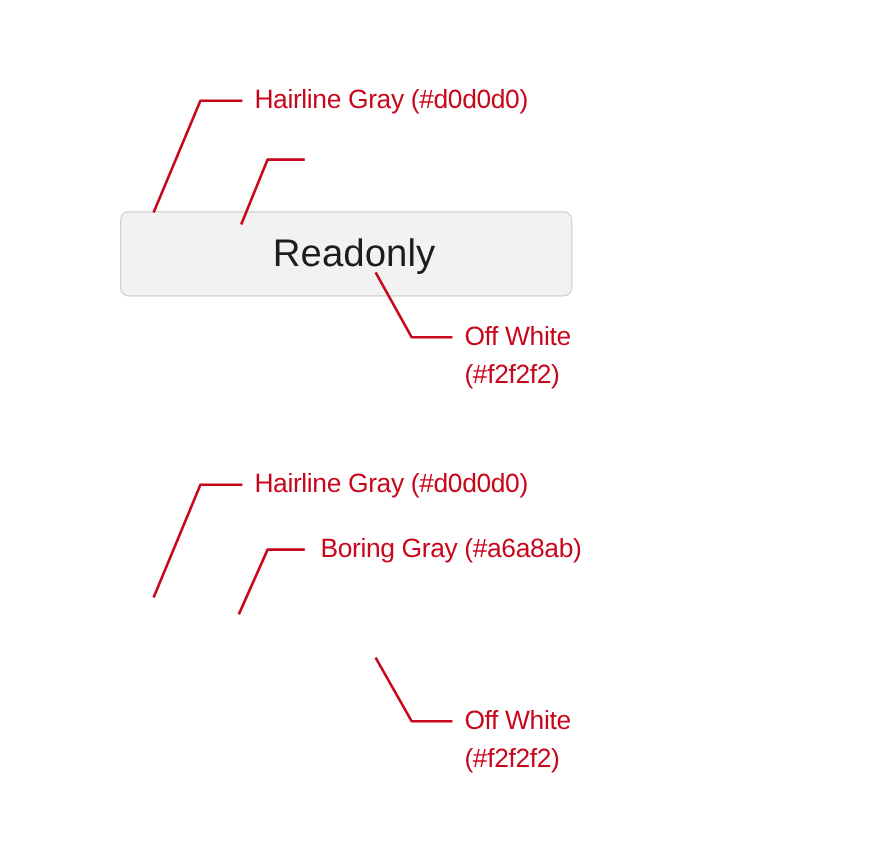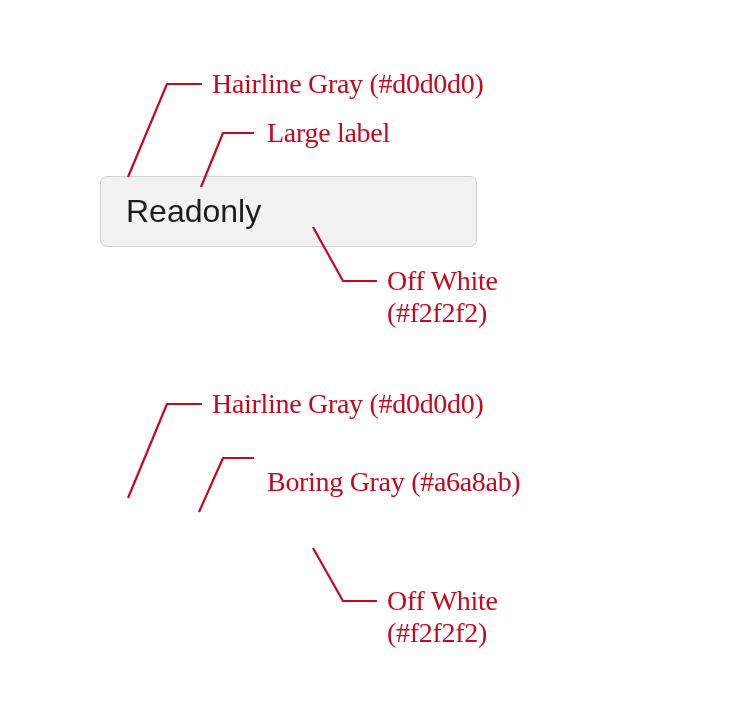--- a/index.html
+++ b/index.html
@@ -26,33 +26,34 @@
     border-radius: 7px;
     padding: 0 12px 0 25px;
     margin: 0;
     font-family: "Liberation Sans", sans-serif;
     font-size: 32px;
     outline: none;
   }
   #input-readonly {
     top: 176px;
     color: var(--label-dark, #1d1d1f);
+    text-align: center;
     -webkit-text-fill-color: var(--label-dark, #1d1d1f);
   }
   #input-disabled {
     top: 497px;
     color: var(--boring-gray, #a6a8ab);
     -webkit-text-fill-color: var(--boring-gray, #a6a8ab);
     opacity: 1;
   }
   .ann {
     position: absolute;
     transform: translateY(-52%);
-    font-family: Liberation Serif, serif;
-    font-size: 28px;
+    font-family: Liberation Sans, sans-serif;
+    font-size: 22px;
     letter-spacing: -0.3px;
     color: var(--annotation-red, #c9071c);
     white-space: nowrap;
     line-height: 1.2;
   }
   .leaders {
     position: absolute;
     left: 0;
     top: 0;
     width: 740px;
@@ -78,22 +79,21 @@
   <svg class="leaders" viewBox="0 0 740 718" aria-hidden="true">
     <polyline points="202,84 167,84 128,177"></polyline>
     <polyline points="254,133 223,133 201,187"></polyline>
     <polyline points="313,227 343,281 377,281"></polyline>
     <polyline points="202,404 167,404 128,498"></polyline>
     <polyline points="254,458 223,458 199,512"></polyline>
     <polyline points="313,548 343,601 377,601"></polyline>
   </svg>
 
   <div class="ann" style="left:212px; top:84px;">Hairline Gray (#d0d0d0)</div>
-  <div class="ann" style="left:267px; top:133px;">Large label</div>
   <div class="ann" style="left:387px; top:281px;">Off White</div>
   <div class="ann" style="left:387px; top:313px;">(#f2f2f2)</div>
 
   <div class="ann" style="left:212px; top:404px;">Hairline Gray (#d0d0d0)</div>
-  <div class="ann" style="left:267px; top:482px;">Boring Gray (#a6a8ab)</div>
+  <div class="ann" style="left:267px; top:458px;">Boring Gray (#a6a8ab)</div>
   <div class="ann" style="left:387px; top:601px;">Off White</div>
   <div class="ann" style="left:387px; top:633px;">(#f2f2f2)</div>
 
 </div>
 
 </body></html>

